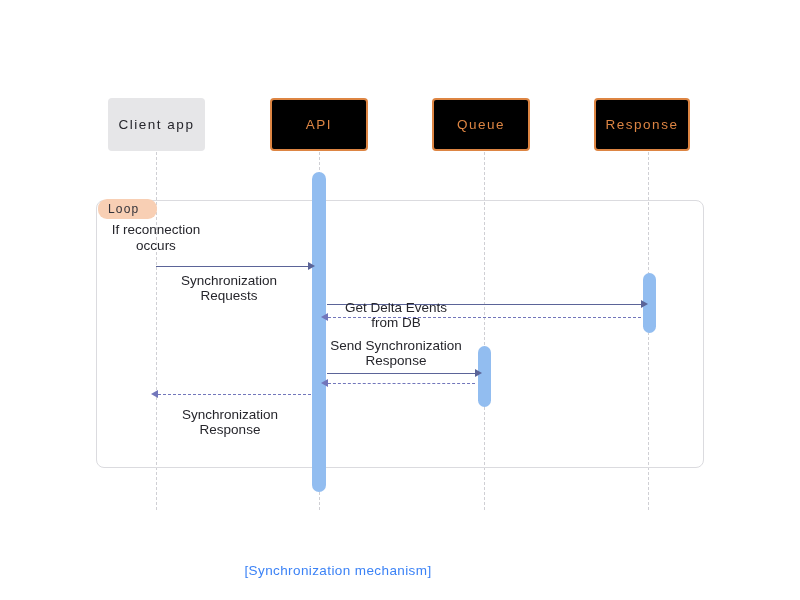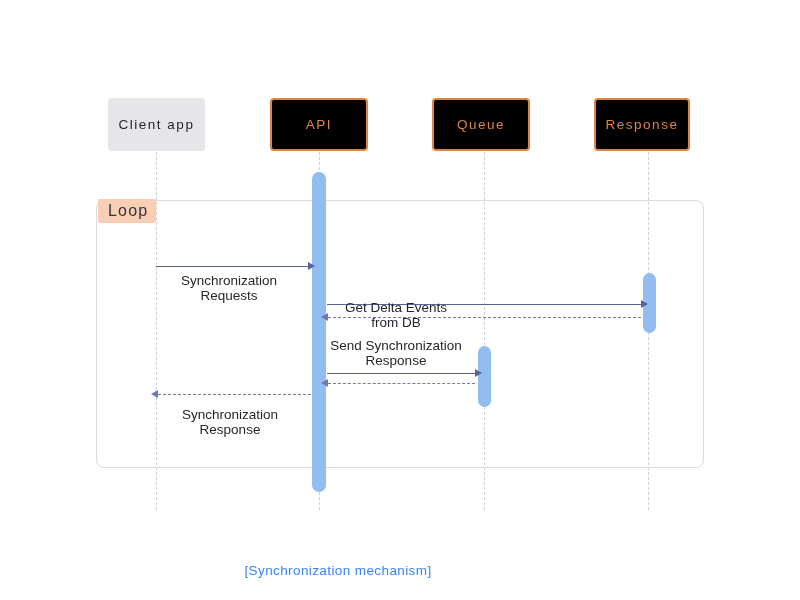--- a/index.html
+++ b/index.html
@@ -29,23 +29,23 @@
   .activation{position:absolute;background:var(--activation_bar,#92bdf0);border-radius:7px;}
   .act-api{left:312px;top:172px;width:14px;height:320px;}
   .act-db{left:643px;top:273px;width:13px;height:60px;}
   .act-queue{left:478px;top:346px;width:13px;height:61px;}
   
   .loop-box{
     position:absolute;left:96px;top:200px;width:608px;height:268px;box-sizing:border-box;
     border:1px solid var(--loop_border,#dbdbdf);border-radius:8px;background:transparent;
   }
   .loop-tag{
-    position:absolute;left:98px;top:199px;padding:3px 8px 3px 10px;
-    background:var(--loop_label_bg,#f8cfb4);border-radius:2px;
-    font-size:16px;letter-spacing:1.2px;color:#33333a;
+    position:absolute;left:98px;top:199px;padding:3px 17px 3px 10px;
+    background:var(--loop_label_bg,#f8cfb4);border-radius:9px;
+    font-size:12px;letter-spacing:1.2px;color:#33333a;
   }
   .loop-condition{
     position:absolute;left:74px;top:222px;width:164px;text-align:center;
     font-size:13.5px;line-height:16px;white-space:pre-line;color:var(--text,#26262c);
   }
   
   .msg-line{position:absolute;height:0;}
   .msg-line.solid{border-top:1.6px solid var(--solid_arrow,#5b6498);}
   .msg-line.dashed{border-top:1.6px dashed var(--dashed_arrow,#7276bb);}
   .head{position:absolute;width:0;height:0;border-top:4px solid transparent;border-bottom:4px solid transparent;top:-4.8px;}
@@ -76,20 +76,22 @@
 
 <div class="canvas">
 
   <div class="lifeline ll-client"></div>
   <div class="lifeline ll-api"></div>
   <div class="lifeline ll-queue"></div>
   <div class="lifeline ll-database"></div>
 
   <div class="loop-box"></div>
   <div class="loop-tag">Loop</div>
+  <div class="loop-condition">If reconnection
+occurs</div>
 
   <div class="activation act-api"></div>
   <div class="activation act-db"></div>
   <div class="activation act-queue"></div>
 
   <div class="actor filled actor-client">
     <span>Client app</span>
   </div>
   <div class="actor outlined actor-api">
     <span>API</span>

